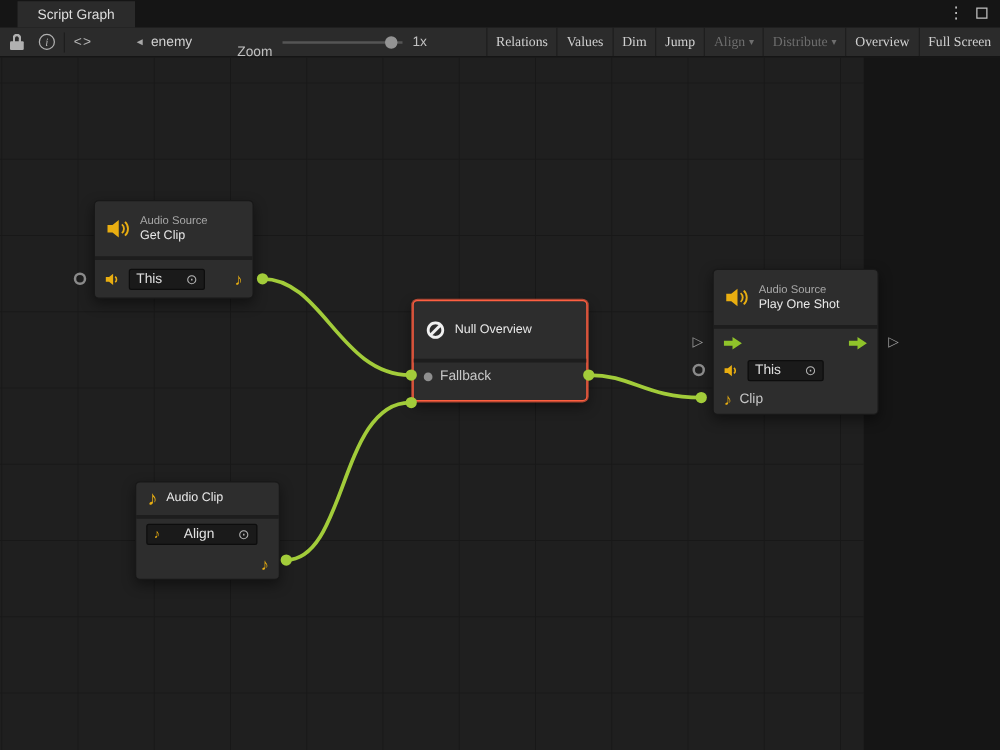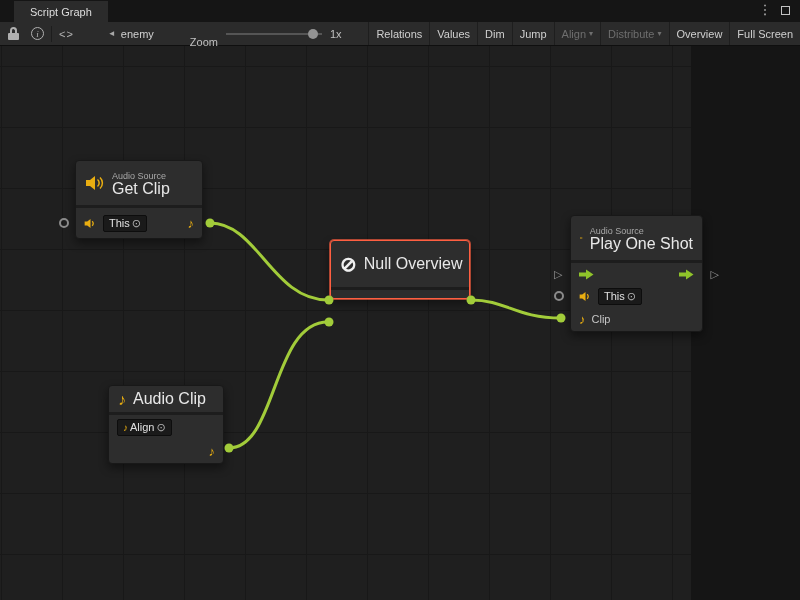--- a/index.html
+++ b/index.html
@@ -33,21 +33,21 @@
   .shackle { position:absolute; top:0; left:2px; width:7px; height:8px; border:2px solid #b0b0b0; border-bottom:none; border-radius:4px 4px 0 0; }
   .info { width:13px; height:13px; border:1px solid #b0b0b0; border-radius:50%; font-size:9px; font-style:italic; font-family:"Liberation Serif", serif; }
   .code { font-size:11px; letter-spacing:1px; }
   .crumb { display:inline-flex; align-items:center; gap:5px; margin:0 10px 0 34px; color:#d0d0d0; }
   .crumb .back { font-size:8px; color:#a8a8a8; }
   .zoom-label { margin:16px 8px 0 26px; color:#c0c0c0; }
   .zoom-slider { position:relative; width:96px; height:14px; }
   .zoom-slider .track { position:absolute; left:0; right:0; top:6px; height:2px; background:#555; }
   .zoom-slider .handle { position:absolute; right:4px; top:2px; width:10px; height:10px; border-radius:50%; background:#939393; }
   .zoom-value { margin-left:8px; color:#c0c0c0; }
-  .tb-buttons { margin-left:auto; display:flex; height:100%; }
+  .tb-buttons { margin-left:auto; display:flex; height:100%;font-family:Liberation Serif, serif; }
   .tb-btn { display:flex; align-items:center; gap:3px; padding:0 7px; border-left:1px solid #1e1e1e; color:#d0d0d0; white-space:nowrap; }
   .tb-btn.disabled { color:#6e6e6e; }
   .tb-btn .caret { font-size:8px; }
   
   .canvas {
     position:absolute; top:46px; left:0; width:691px; height:554px;
     background-color:#1f1f1f;
     background-image:
       linear-gradient(to right, #181818 1px, transparent 1px),
       linear-gradient(to bottom, #181818 1px, transparent 1px);
@@ -58,24 +58,24 @@
   
   .node {
     position:absolute; z-index:2;
     background:#2d2d2d; border:1px solid #181818; border-radius:4px;
     box-shadow:0 4px 10px rgba(0,0,0,0.45);
     color:#cccccc; font-size:11px;
   }
   .node.selected { border:1px solid #ff5f41; box-shadow:0 0 0 1px rgba(255,95,65,0.65), 0 4px 10px rgba(0,0,0,0.45); }
   .node-header { display:flex; align-items:center; gap:7px; padding:0 9px; }
   .titles .cat { font-size:9px; color:#a8a8a8; line-height:11px; }
-  .titles .title { font-size:16px; color:#e8e8e8; line-height:14px; white-space:nowrap; }
+  .titles .title { font-size:10px; color:#e8e8e8; line-height:14px; white-space:nowrap; }
   .node-body { border-top:3px solid #1d1d1d; }
   .row { display:flex; align-items:center; gap:6px; padding:0 8px; position:relative; }
-  .field { display:inline-flex; align-items:center; gap:2px; background:#1a1a1a; border:1px solid #0d0d0d; border-radius:2px; padding:0 5px; height:17px; color:#e0e0e0; font-size:11px; }
+  .field { display:inline-flex; align-items:center; gap:19px; background:#1a1a1a; border:1px solid #0d0d0d; border-radius:2px; padding:0 5px; height:17px; color:#e0e0e0; font-size:11px; }
   .field .target { color:#b5b5b5; font-size:11px; }
   .note { color:#e9ae11; font-size:13px; line-height:13px; }
   .note.big { font-size:16px; }
   .note.tiny { font-size:10px; }
   .port-dot { width:7px; height:7px; border-radius:50%; background:#8f8f8f; flex:0 0 auto; }
   .port-ring { position:absolute; width:10px; height:10px; border-radius:50%; border:2px solid #8a8a8a; }
   .flow-tri { position:absolute; color:#9a9a9a; font-size:11px; line-height:11px; }
   .nc-icon { font-size:20px; font-weight:bold; color:#f0f0f0; line-height:20px; }
   .spacer { margin-left:auto; }
   .port-label { color:#c6c6c6; }
@@ -179,20 +179,24 @@
   </div>
 
   <div class="node selected" style="left:330px; top:194px; width:140px;">
     <div class="node-header" style="height:46px;">
       <span class="nc-icon">⊘</span>
       <div class="titles">
         <div class="title">Null Overview</div>
       </div>
     </div>
     <div class="node-body" style="padding-bottom:8px;">
+      <div class="row" style="height:22px;">
+        <span class="port-dot"></span>
+        <span class="port-label">Fallback</span>
+      </div>
     </div>
   </div>
 
   <div class="node" style="left:570px; top:169px; width:133px;">
     <div class="node-header" style="height:44px;">
       <svg width="20" height="16" viewBox="0 0 20 16">
         <path d="M1 5 h4 l5 -4 v14 l-5 -4 H1 z" fill="#e9ae11"></path>
         <path d="M12.5 4.5 a4.5 4.5 0 0 1 0 7" stroke="#e9ae11" stroke-width="1.5" fill="none"></path>
         <path d="M15 2.5 a7.5 7.5 0 0 1 0 11" stroke="#e9ae11" stroke-width="1.5" fill="none"></path>
       </svg>

